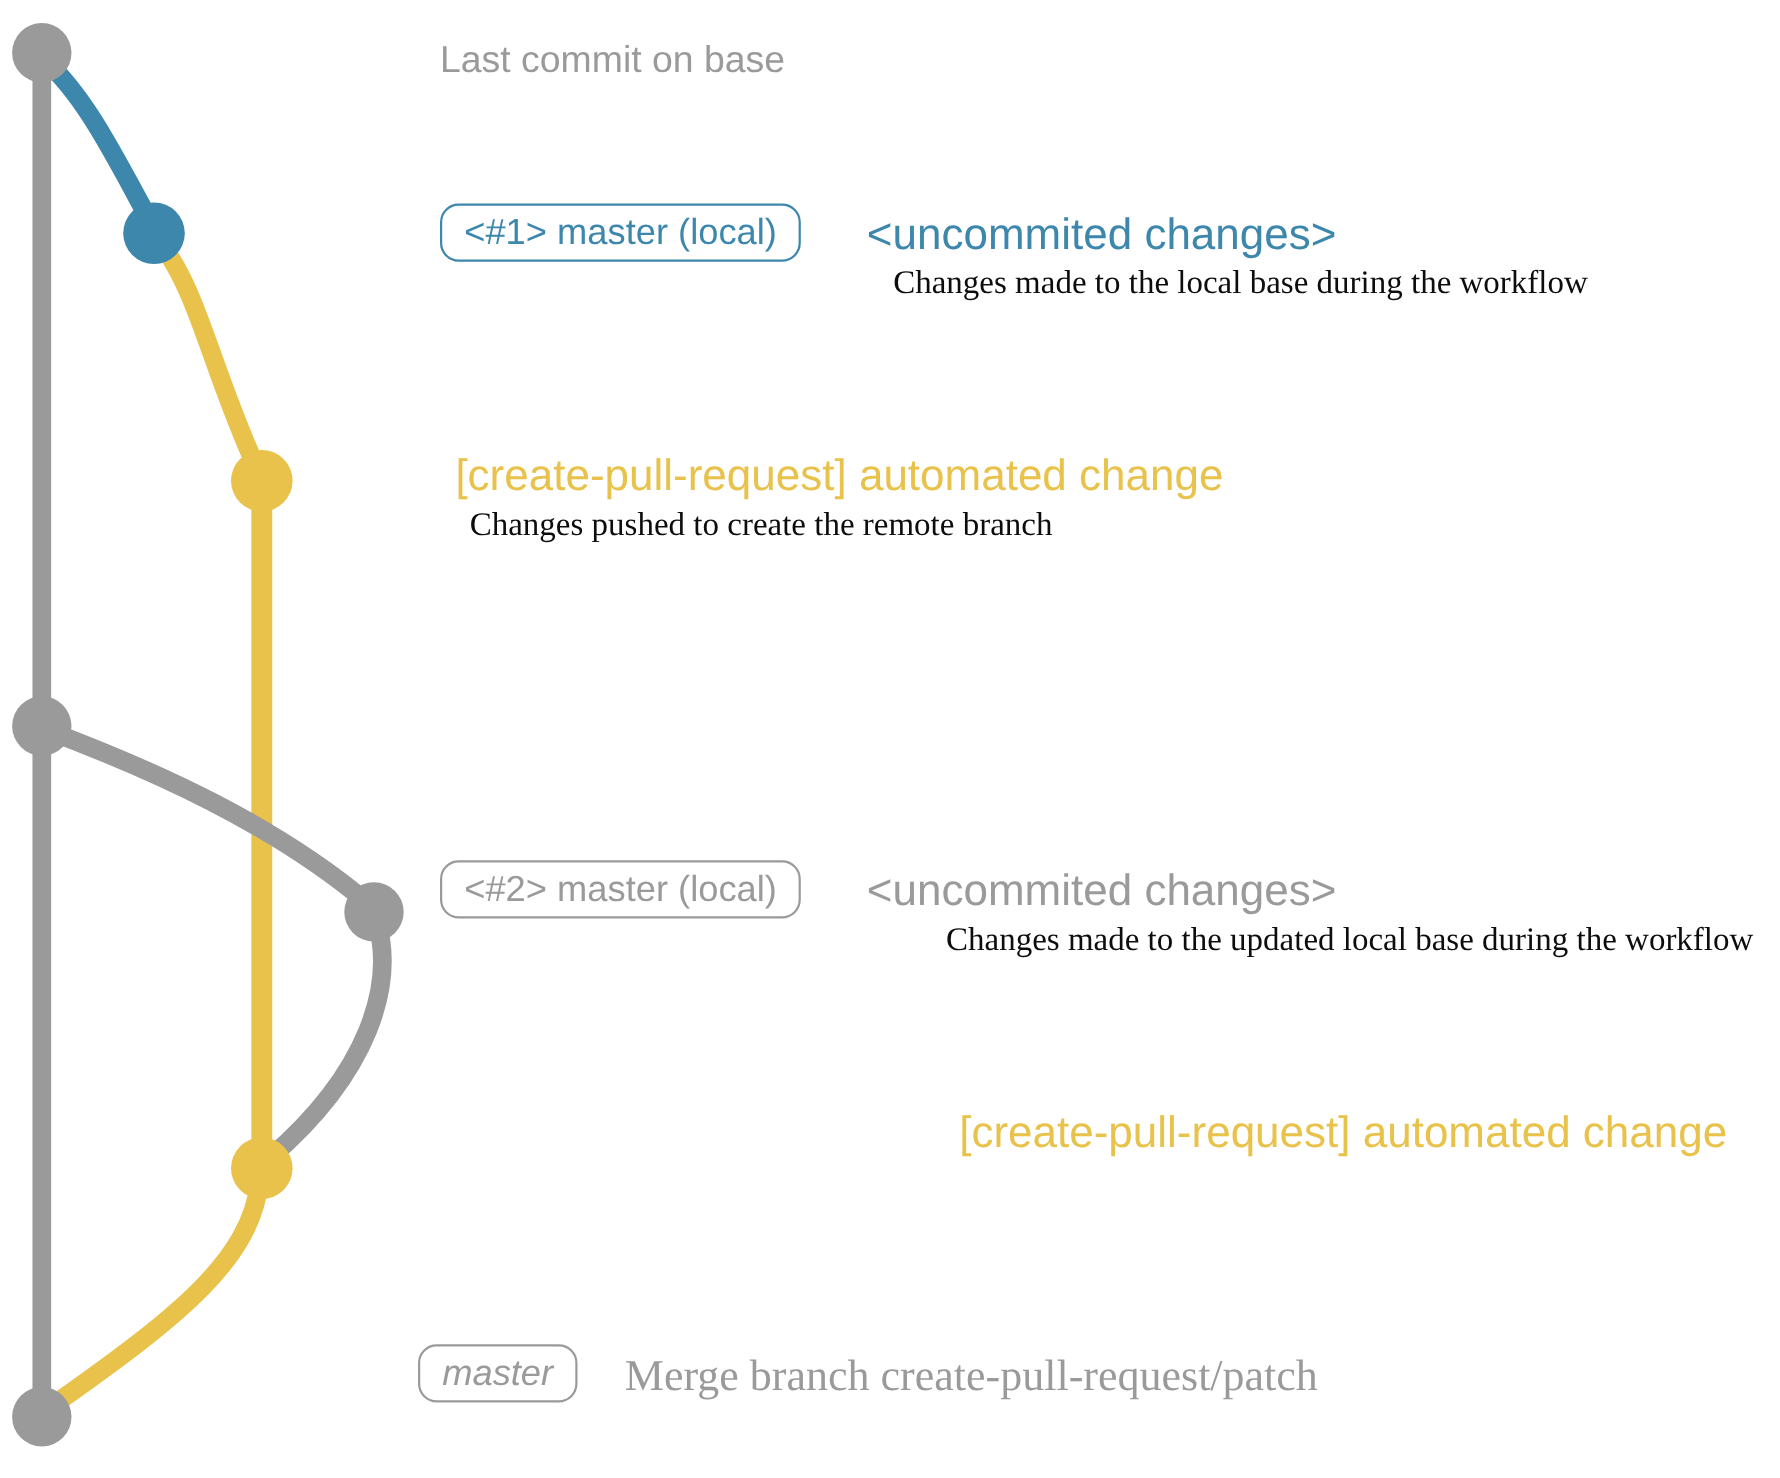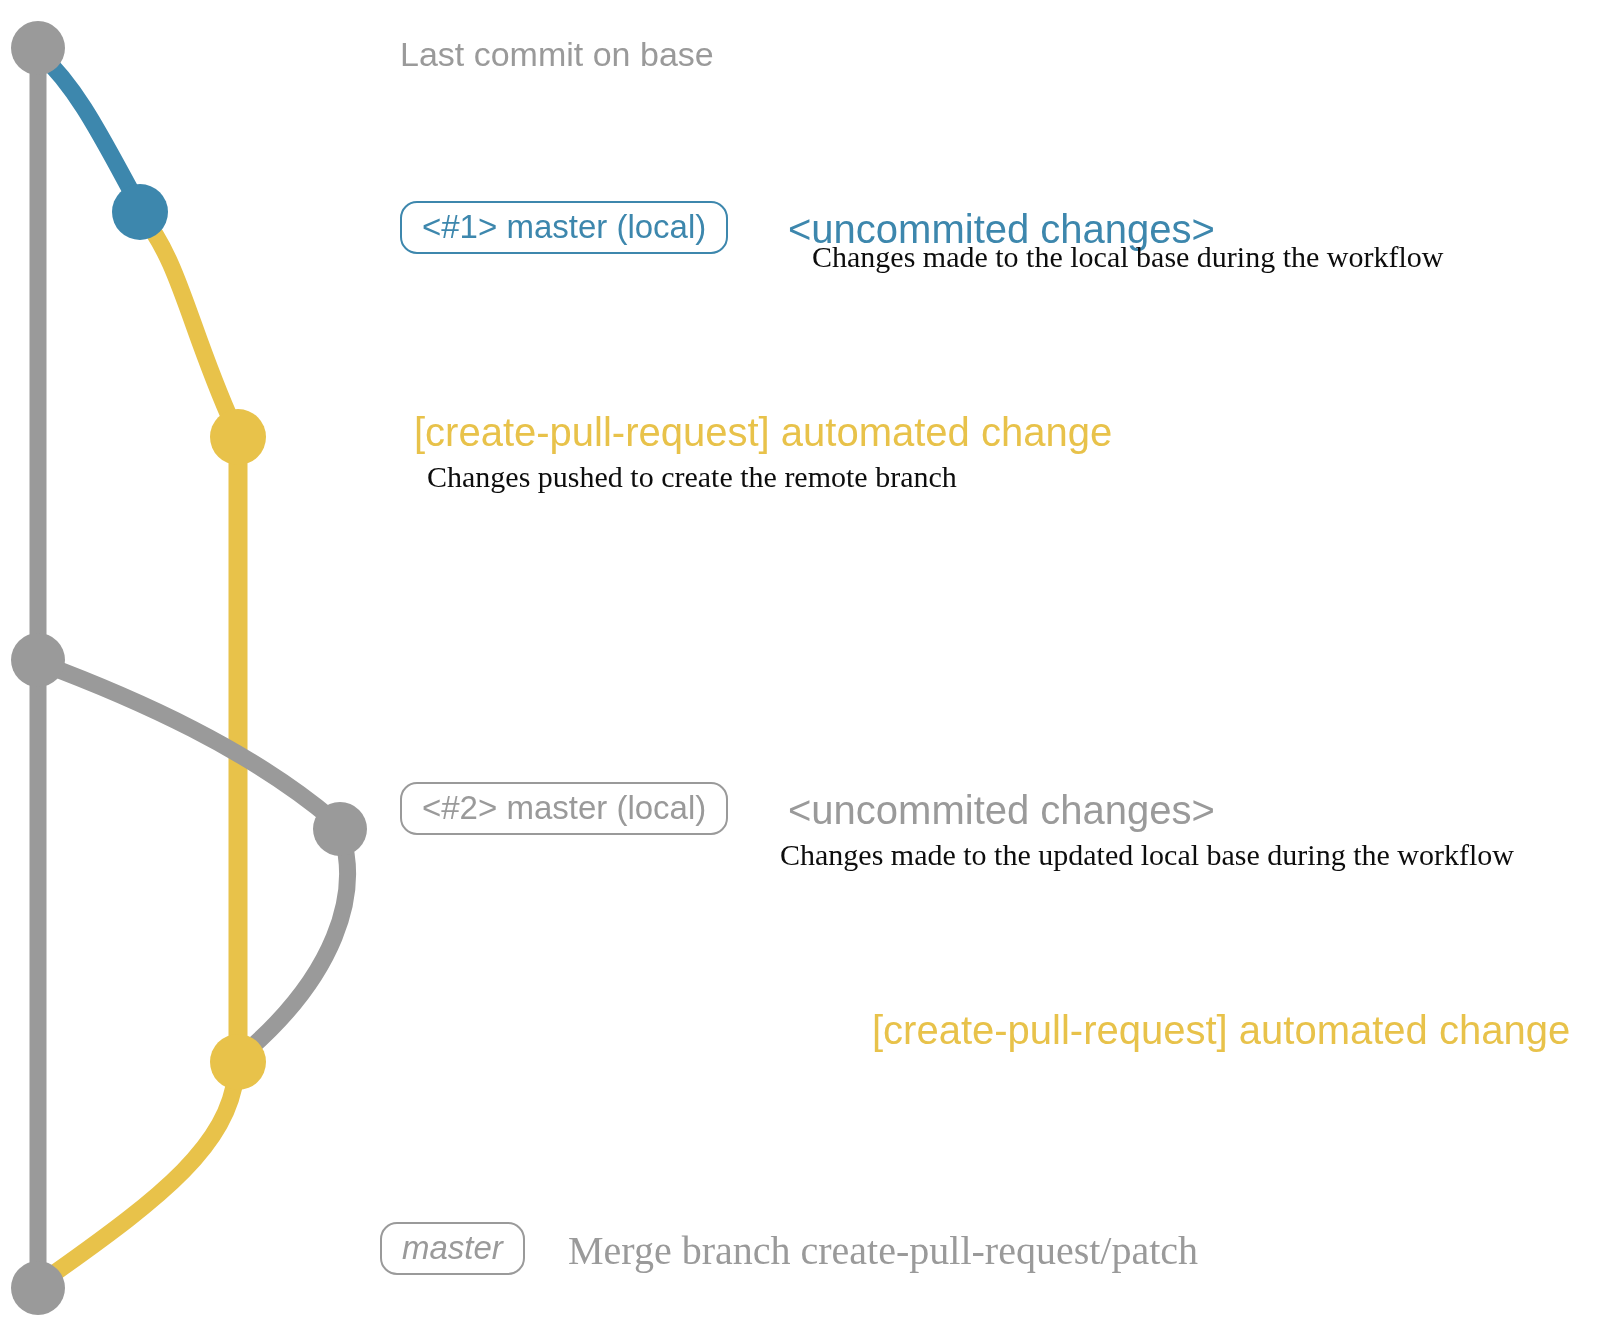--- a/index.html
+++ b/index.html
@@ -23,21 +23,21 @@
   }
   
   .sk-gray   { stroke: var(--color-gray);   fill: none; }
   .sk-blue   { stroke: var(--color-blue);   fill: none; }
   .sk-yellow { stroke: var(--color-yellow); fill: none; }
   .fl-gray   { fill: var(--color-gray);   stroke: none; }
   .fl-blue   { fill: var(--color-blue);   stroke: none; }
   .fl-yellow { fill: var(--color-yellow); stroke: none; }
 
   .c-gray   { color: var(--color-gray); }
-  .c-blue   { color: var(--color-blue); margin-top: 16px; }
+  .c-blue   { color: var(--color-blue); }
   .c-yellow { color: var(--color-yellow); text-align: center; }
   .c-black  { color: var(--color-text); }
 
   .abs { position: absolute; }
 
   .glabel {
     font-size: 34px;
     line-height: 1;
     white-space: nowrap;
   }
@@ -99,20 +99,20 @@
   <div class="abs badge c-blue" style="left:400px; top:185px;">&lt;#1&gt; master (local)</div>
   <div class="abs title c-blue" style="left:788px; top:193px;">&lt;uncommited changes&gt;</div>
   <div class="abs desc c-black" style="left:812px; top:242px;">Changes made to the local base during the workflow</div>
 
   <div class="abs title c-yellow" style="left:414px; top:412px;">[create-pull-request] automated change</div>
   <div class="abs desc c-black" style="left:427px; top:462px;">Changes pushed to create the remote branch</div>
 
 
   <div class="abs badge c-gray" style="left:400px; top:782px;">&lt;#2&gt; master (local)</div>
   <div class="abs title c-gray" style="left:788px; top:790px;">&lt;uncommited changes&gt;</div>
-  <div class="abs desc c-black" style="left:780px; top:840px;">Changes made to the updated local base during the workflow</div>
+  <div class="abs desc c-black" style="left:860px; top:840px;">Changes made to the updated local base during the workflow</div>
 
   <div class="abs title c-yellow" style="left:872px; top:1010px;">[create-pull-request] automated change</div>
 
   <div class="abs badge c-gray" style="left:380px; top:1222px;font-style:italic;">master</div>
   <div class="abs title c-gray" style="left:568px; top:1231px;font-family:Liberation Serif, serif;">Merge branch create-pull-request/patch</div>
 
 </div>
 
 </body></html>

